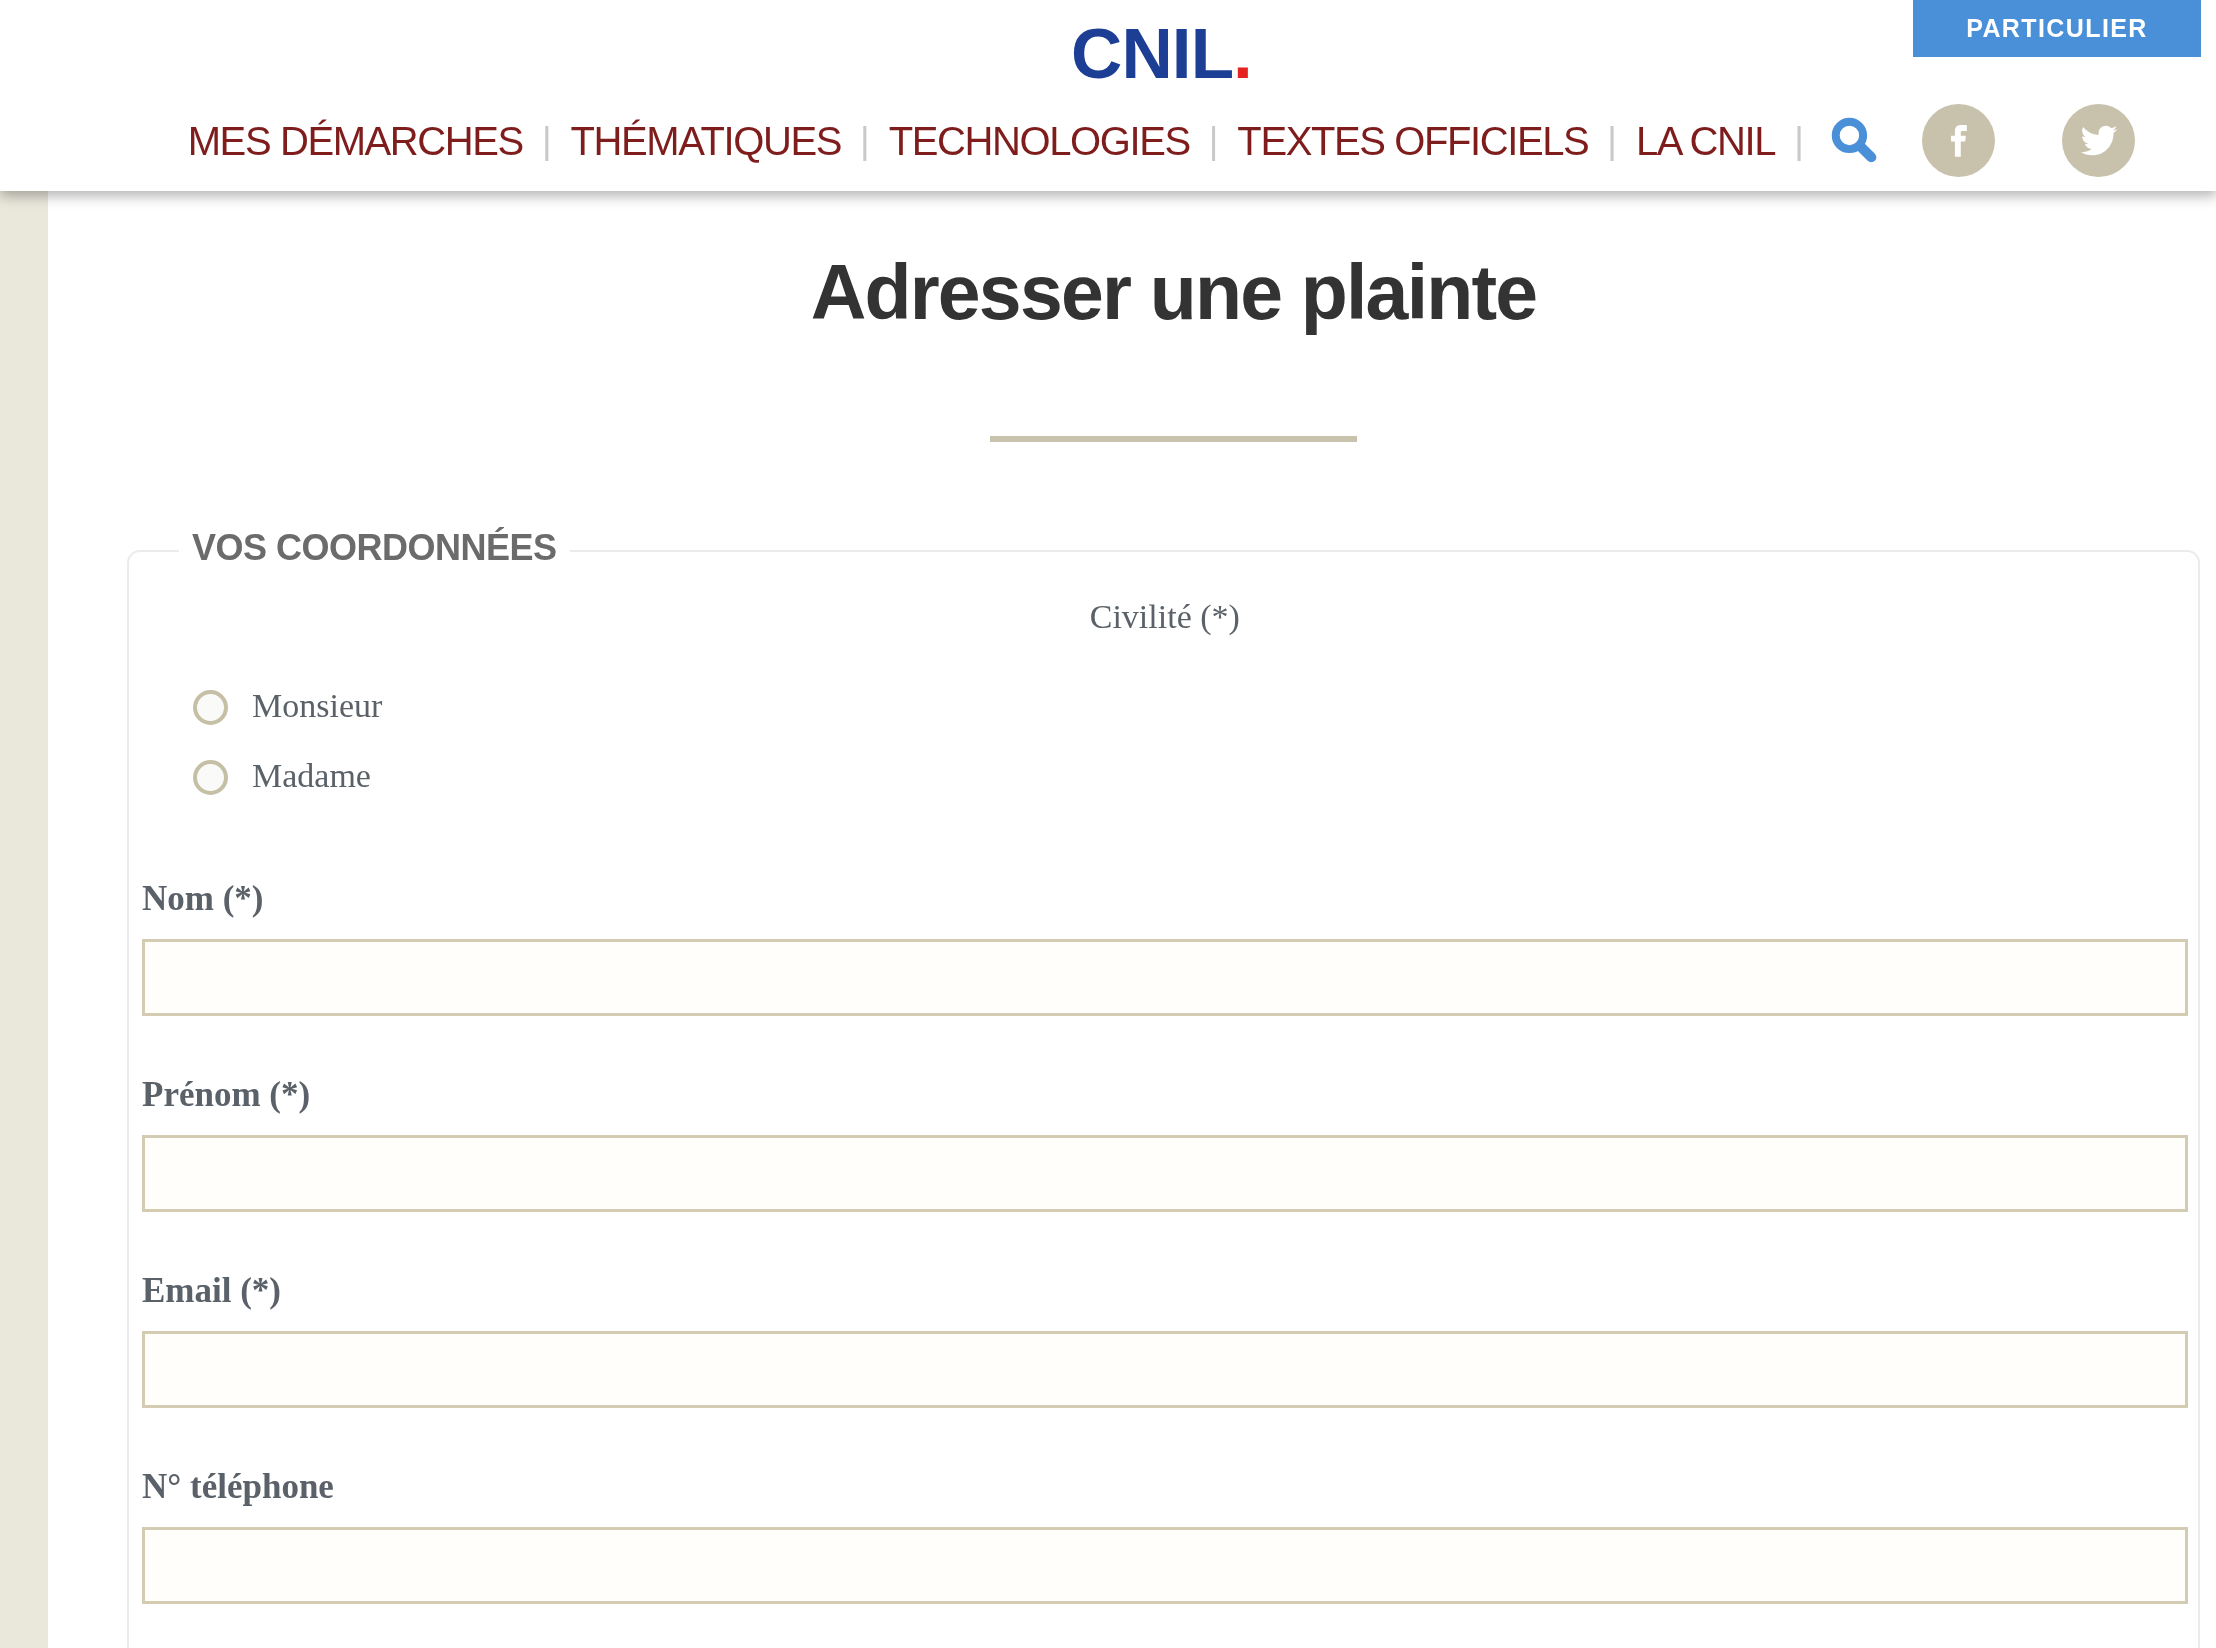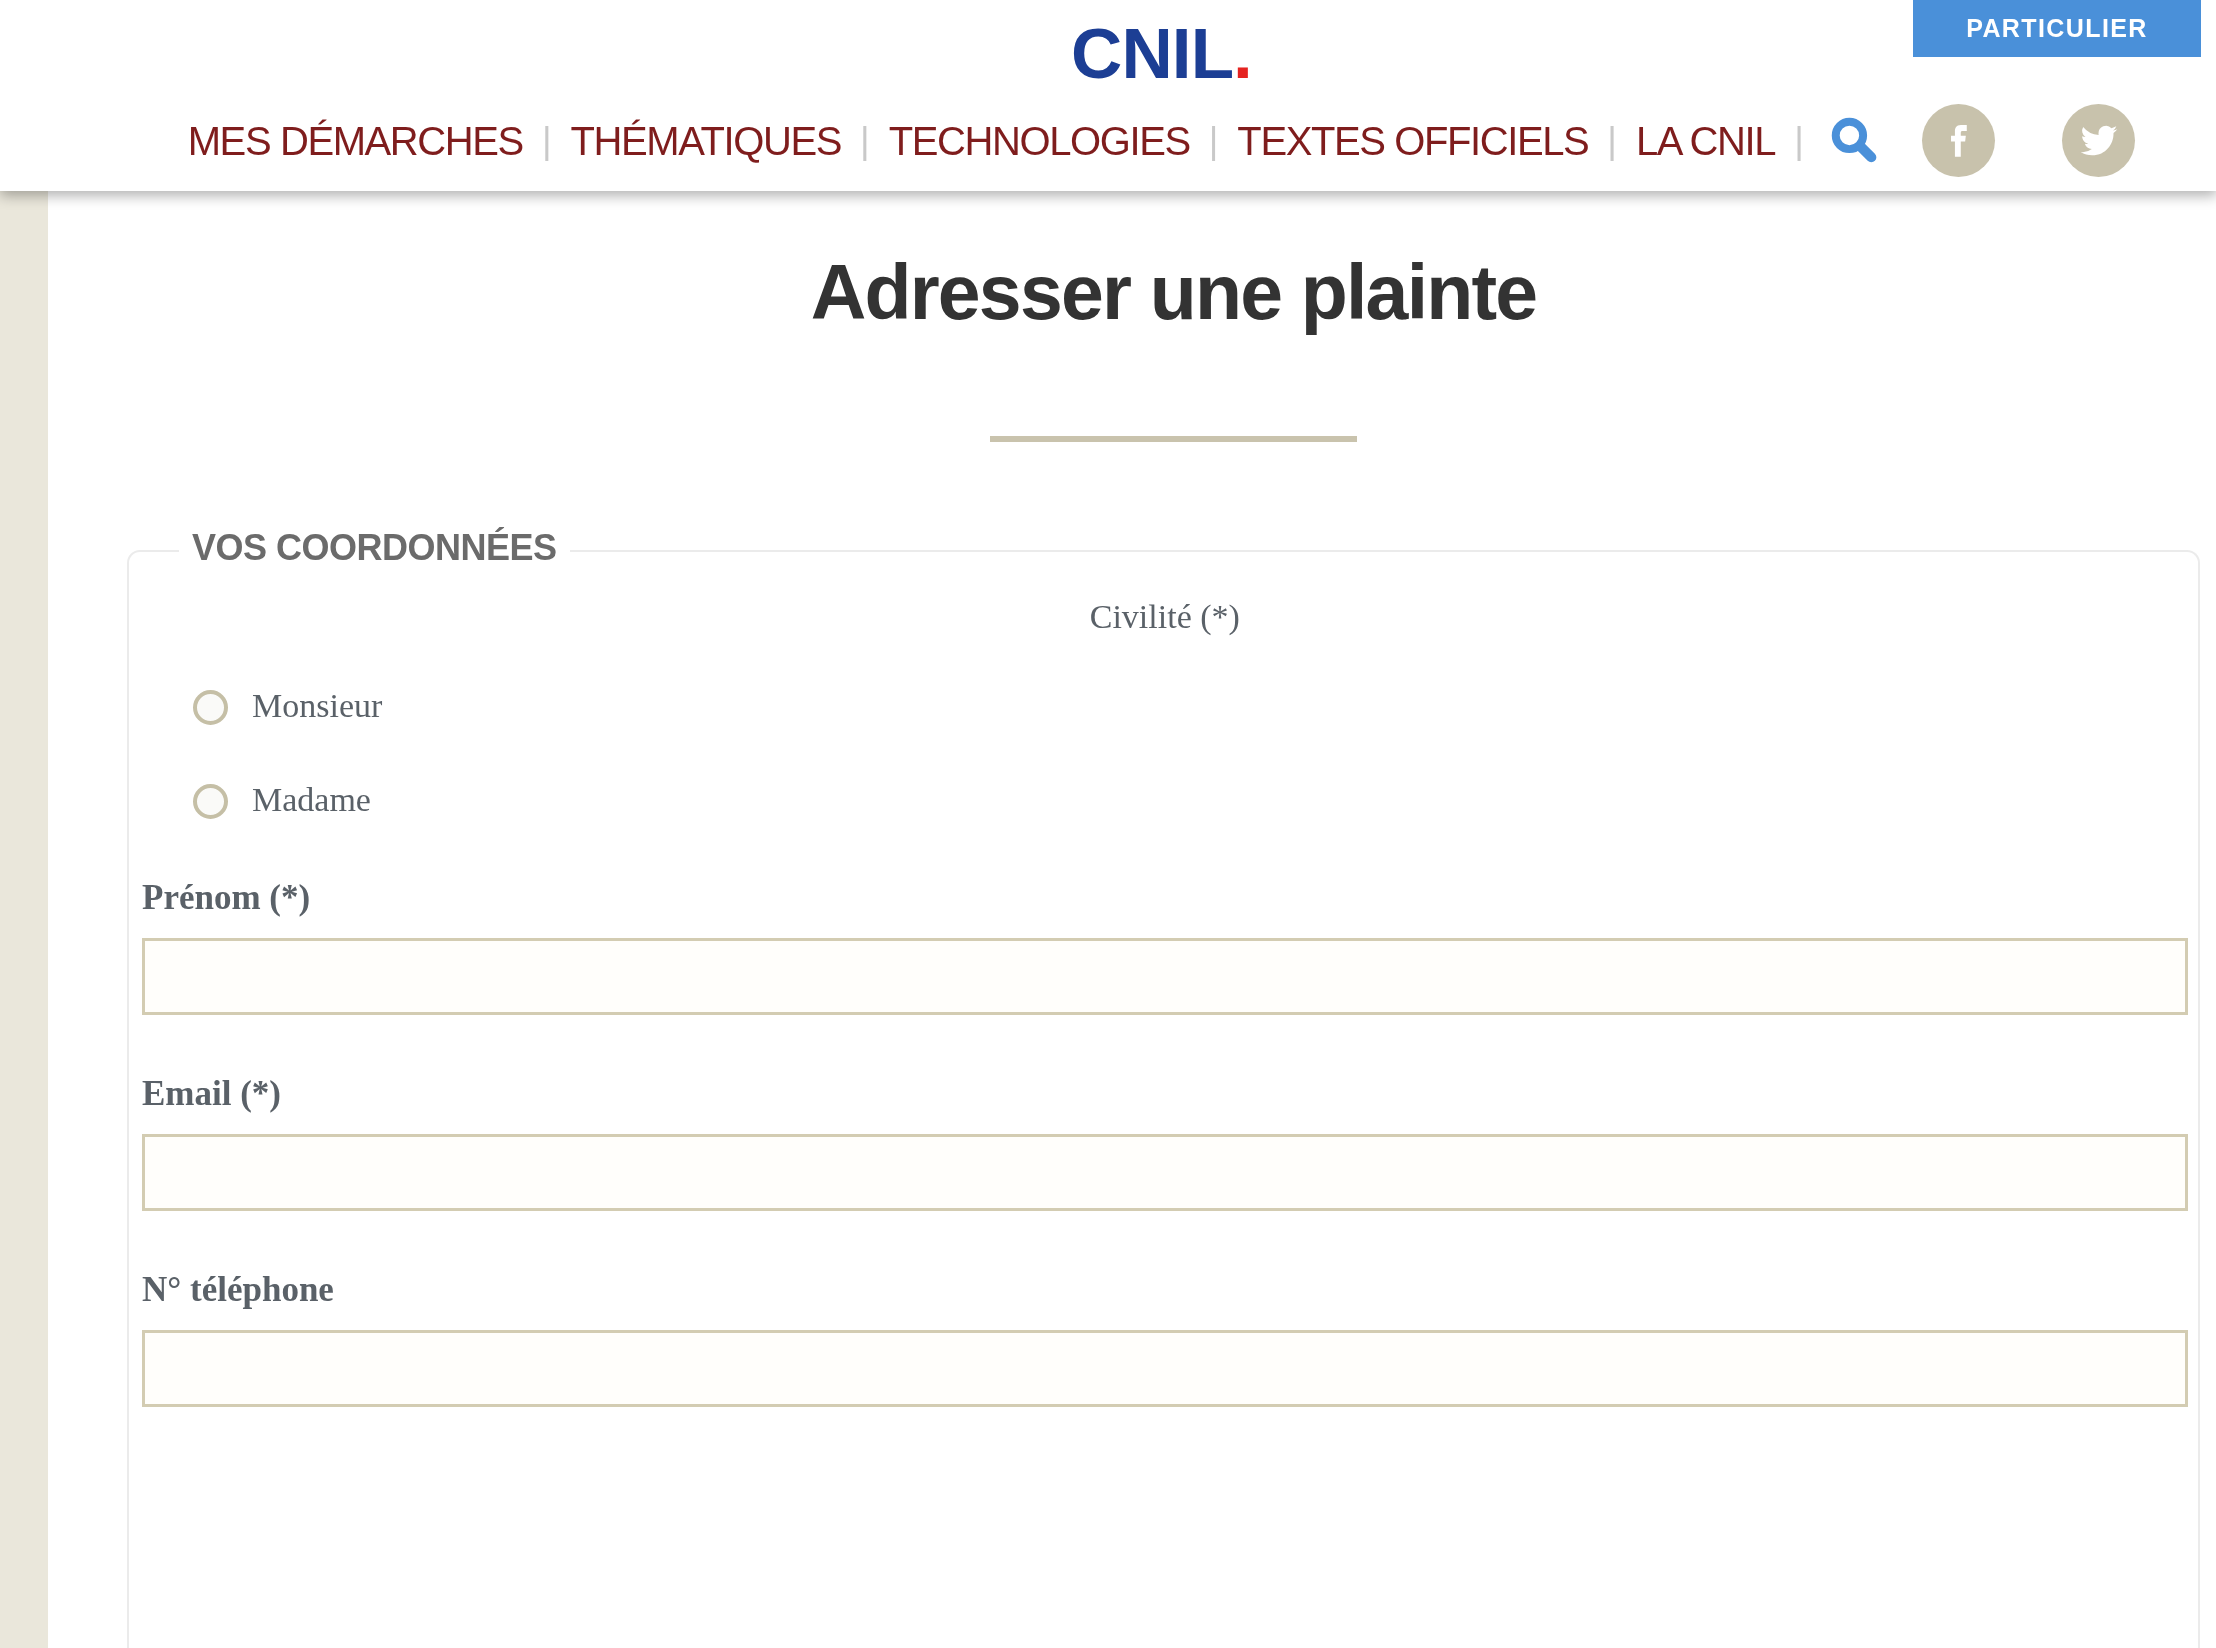--- a/index.html
+++ b/index.html
@@ -32,21 +32,21 @@
 
   
   .coordinates-fieldset{position:relative;margin:108px 17.4px 0 79px;border:2.8px solid #ebebeb;border-bottom:none;
     border-radius:13px 13px 0 0;padding:37px 10px 110px 13px;min-height:1286px;box-sizing:border-box;}
   .section-legend{position:absolute;top:-25px;left:50px;background:#fff;padding:0 13px;
     font-size:36px;font-weight:700;color:#6b6b6b;letter-spacing:-0.5px;white-space:nowrap;}
 
   .civility-label{font-family:Liberation Serif, serif;font-size:34px;color:#5a6168;margin-top:9.2px;text-align:center;}
   .radio-row{display:flex;align-items:flex-end;gap:24px;margin-left:51px;cursor:pointer;}
   .radio-row.first{margin-top:51px;}
-  .radio-row.second{margin-top:56px;gap:24px;}
+  .radio-row.second{margin-top:32px;gap:24px;}
   .radio-circle{width:35px;height:35px;border-radius:50%;border:4.6px solid #c5bfa6;background:#fafaf8;box-sizing:border-box;flex:0 0 auto;}
   .radio-label{font-family:"Liberation Serif", serif;font-size:34px;color:#5a6168;}
 
   .field{margin-top:59px;}
   .field.first{margin-top:84px;}
   .field-label{display:block;font-family:"Liberation Serif", serif;font-weight:700;font-size:35px;color:#5a6168;margin-bottom:20px;}
   .text-input{display:block;width:100%;box-sizing:border-box;height:77px;border:3.7px solid #d3ccb2;background:#fffefb;
     font-size:31px;padding:0 18.4px;font-family:"Liberation Serif", serif;color:#444;border-radius:0;outline:none;}
 </style>
 </head>
@@ -105,20 +105,24 @@
         <label class="radio-row first">
           <span class="radio-circle"></span>
           <span class="radio-label">Monsieur</span>
         </label>
 
         <label class="radio-row second">
           <span class="radio-circle"></span>
           <span class="radio-label">Madame</span>
         </label>
 
+        <div class="field first">
+          <label class="field-label">Nom (*)</label>
+          <input class="text-input" type="text" value="" style="">
+        </div>
 
         <div class="field">
           <label class="field-label">Prénom (*)</label>
           <input class="text-input" type="text" value="" style="">
         </div>
 
         <div class="field">
           <label class="field-label">Email (*)</label>
           <input class="text-input" type="text" value="" style="">
         </div>

